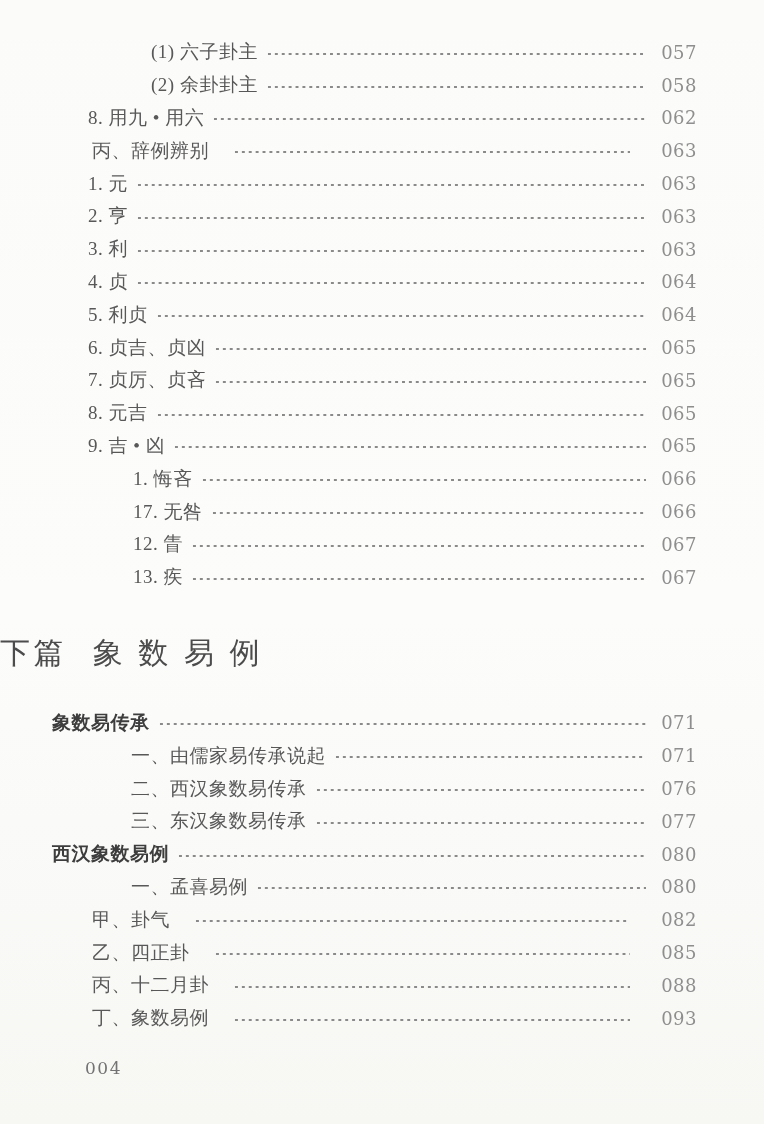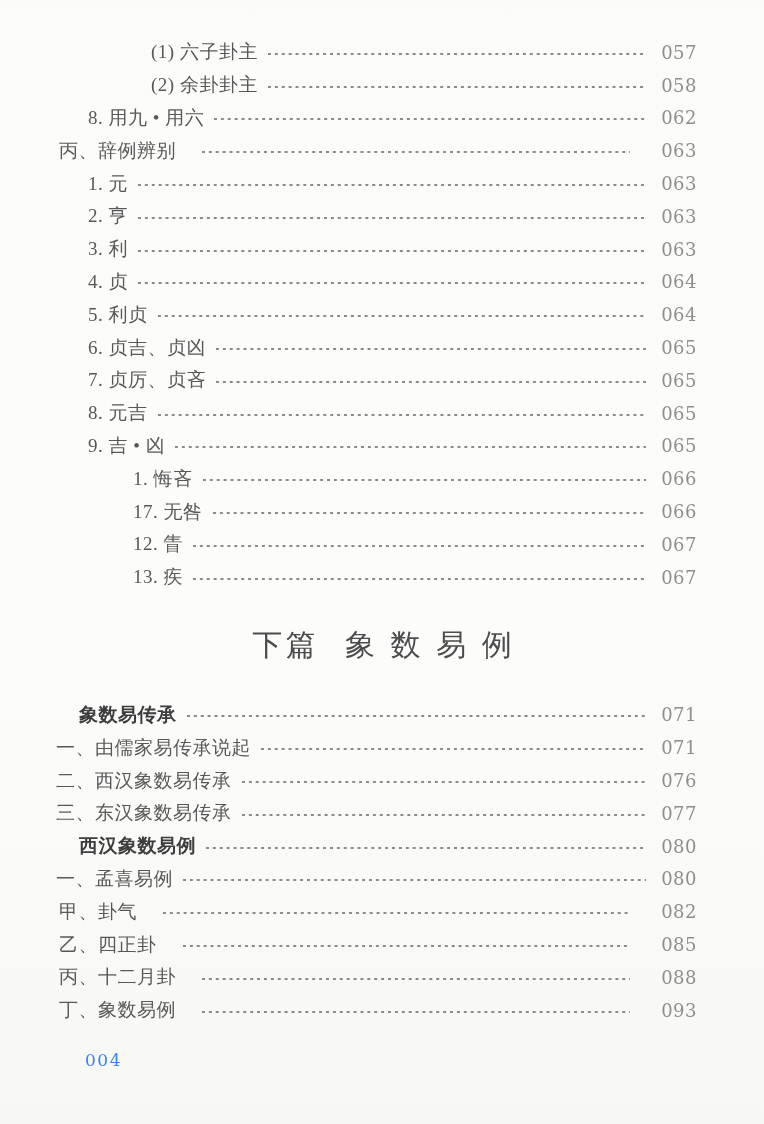--- a/index.html
+++ b/index.html
@@ -46,47 +46,47 @@
   }
   .pagenum {
     width: 42px;
     text-align: right;
     font-family: "DejaVu Serif", serif;
     font-size: 18px;
     color: #8e8e8e;
     letter-spacing: 0.5px;
   }
   
-  .ind-0 { padding-left: 79px;  }
-  .ind-1 { padding-left: 56px; }
-  .ind-2 { padding-left: 59px; gap: 16px; }
+  .ind-0 { padding-left: 52px;  }
+  .ind-1 { padding-left: 99px; margin-left: 32px; }
+  .ind-2 { padding-left: 92px; gap: 16px; }
   .ind-3 { padding-left: 88px; }
   .ind-4 { padding-left: 133px; }
   .ind-5 { padding-left: 151px; }
   
   .part-title {
-    margin-top: 28px;
+    margin-top: 36px;
     height: 46px;
     line-height: 46px;
-    text-align: center;
+    text-align: left;
     font-size: 30px;
     color: #4c4c4c;
     font-family: Liberation Sans, sans-serif;
   }
   .part-title .prefix { letter-spacing: 0.12em; margin-right: 0.85em; }
   .part-title .main   { letter-spacing: 0.52em; margin-right: -0.52em; }
   
   .toc-lower-wrap { padding-top: 31px; }
   
   .folio {
     margin-top: 23px;
     padding-left: 85px;
     font-family: "DejaVu Serif", serif;
     font-size: 17px;
-    color: #3b82f6;
+    color: #737373;
     letter-spacing: 1.5px;
     height: 20px;
     line-height: 20px;
   }
 </style>
 </head>
 <body>
 
 <div class="page">
 

